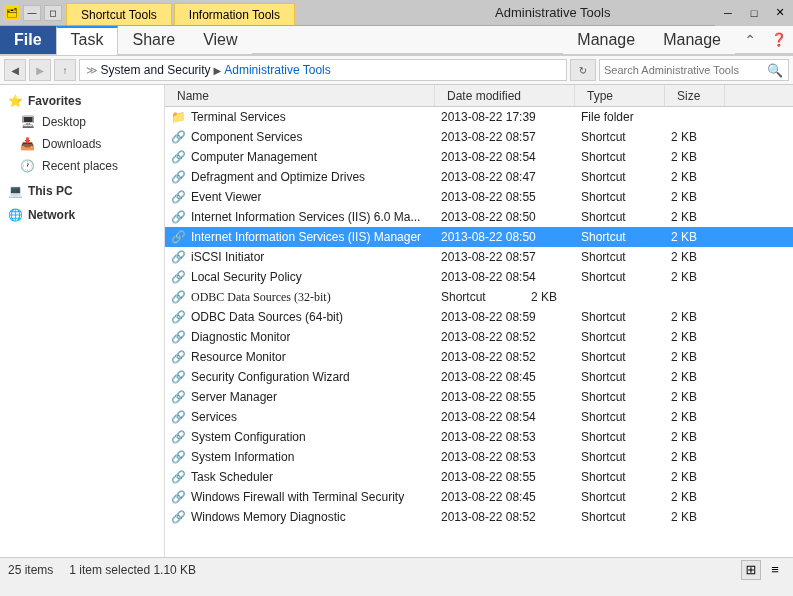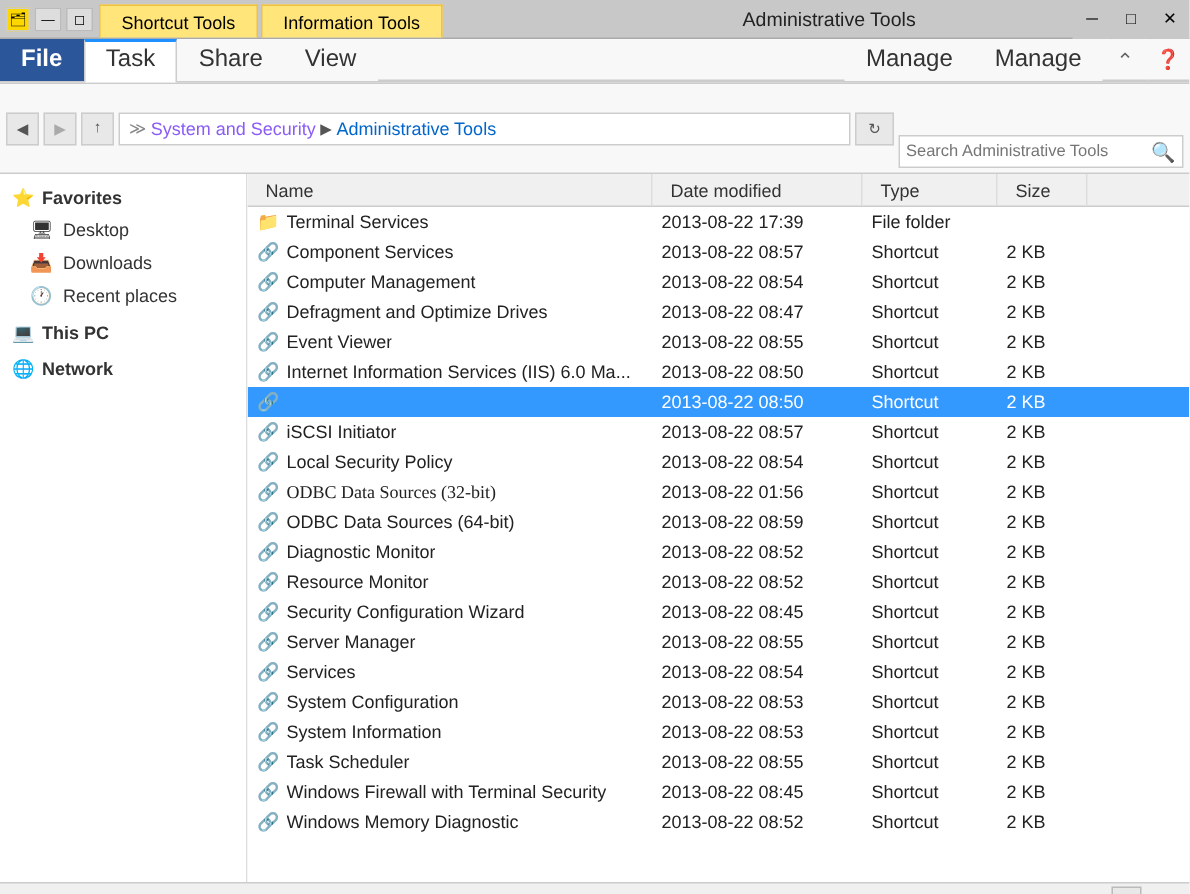--- a/index.html
+++ b/index.html
@@ -90,21 +90,20 @@
     .addr-path-sep { color: #555; font-size: 10px; }
     .addr-search {
       height: 22px;
       border: 1px solid #ccc;
       background: #fff;
       display: flex;
       align-items: center;
       padding: 0 4px;
       gap: 4px;
       width: 190px;
-      margin-top: 31px;
     }
     .addr-search input { border: none; outline: none; font-size: 11px; color: #888; background: transparent; flex: 1; }
     .search-icon-btn { color: #888; font-size: 13px; cursor: pointer; }
 
     
     .main-layout {
       display: flex;
       height: calc(596px - 26px - 18px - 28px - 28px - 24px);
     }
 
@@ -246,21 +245,21 @@
     <div style="width:28px;border-bottom:1px solid #ccc;display:flex;align-items:center;justify-content:center;font-size:13px;color:#555;cursor:pointer;">❓</div>
   </div>
 </div>
 
 <div class="address-bar">
   <div class="addr-nav-btn">◀</div>
   <div class="addr-nav-btn disabled">▶</div>
   <div class="addr-nav-btn">↑</div>
   <div class="addr-path">
     <span style="font-size:11px;color:#888;">≫</span>
-    <span style="color:#8b5cf6;cursor:pointer;text-align:right;">System and Security</span>
+    <span style="color:#0f172a;cursor:pointer;text-align:right;">System and Security</span>
     <span class="addr-path-sep">▶</span>
     <span style="color:#0066cc;cursor:pointer;">Administrative Tools</span>
   </div>
   <div class="addr-nav-btn" style="width:26px;">↻</div>
   <div class="addr-search">
     <input type="text" placeholder="Search Administrative Tools" style="">
     <span class="search-icon-btn">🔍</span>
   </div>
 </div>
 
@@ -357,20 +356,21 @@
         <span class="file-icon">🔗</span>
         <span style="overflow:hidden;text-overflow:ellipsis;white-space:nowrap;max-width:235px;">Internet Information Services (IIS) 6.0 Ma...</span>
       </div>
       <div class="file-cell col-date">2013-08-22 08:50</div>
       <div class="file-cell col-type">Shortcut</div>
       <div class="file-cell col-size">2 KB</div>
     </div>
         <div class="file-row selected">
       <div class="name-cell">
         <span class="file-icon">🔗</span>
+        <span style="overflow:hidden;text-overflow:ellipsis;white-space:nowrap;max-width:235px;">Internet Information Services (IIS) Manager</span>
       </div>
       <div class="file-cell col-date">2013-08-22 08:50</div>
       <div class="file-cell col-type">Shortcut</div>
       <div class="file-cell col-size">2 KB</div>
     </div>
         <div class="file-row">
       <div class="name-cell">
         <span class="file-icon">🔗</span>
         <span style="overflow:hidden;text-overflow:ellipsis;white-space:nowrap;max-width:235px;">iSCSI Initiator</span>
       </div>
@@ -385,21 +385,20 @@
       </div>
       <div class="file-cell col-date">2013-08-22 08:54</div>
       <div class="file-cell col-type">Shortcut</div>
       <div class="file-cell col-size">2 KB</div>
     </div>
         <div class="file-row">
       <div class="name-cell">
         <span class="file-icon">🔗</span>
         <span style="overflow:hidden;text-overflow:ellipsis;white-space:nowrap;max-width:235px;font-family:Liberation Serif, serif;">ODBC Data Sources (32-bit)</span>
       </div>
-      <div class="file-cell col-date">2013-08-22 01:56</div>
       <div class="file-cell col-type">Shortcut</div>
       <div class="file-cell col-size">2 KB</div>
     </div>
         <div class="file-row">
       <div class="name-cell">
         <span class="file-icon">🔗</span>
         <span style="overflow:hidden;text-overflow:ellipsis;white-space:nowrap;max-width:235px;text-align:right;">ODBC Data Sources (64-bit)</span>
       </div>
       <div class="file-cell col-date">2013-08-22 08:59</div>
       <div class="file-cell col-type">Shortcut</div>

